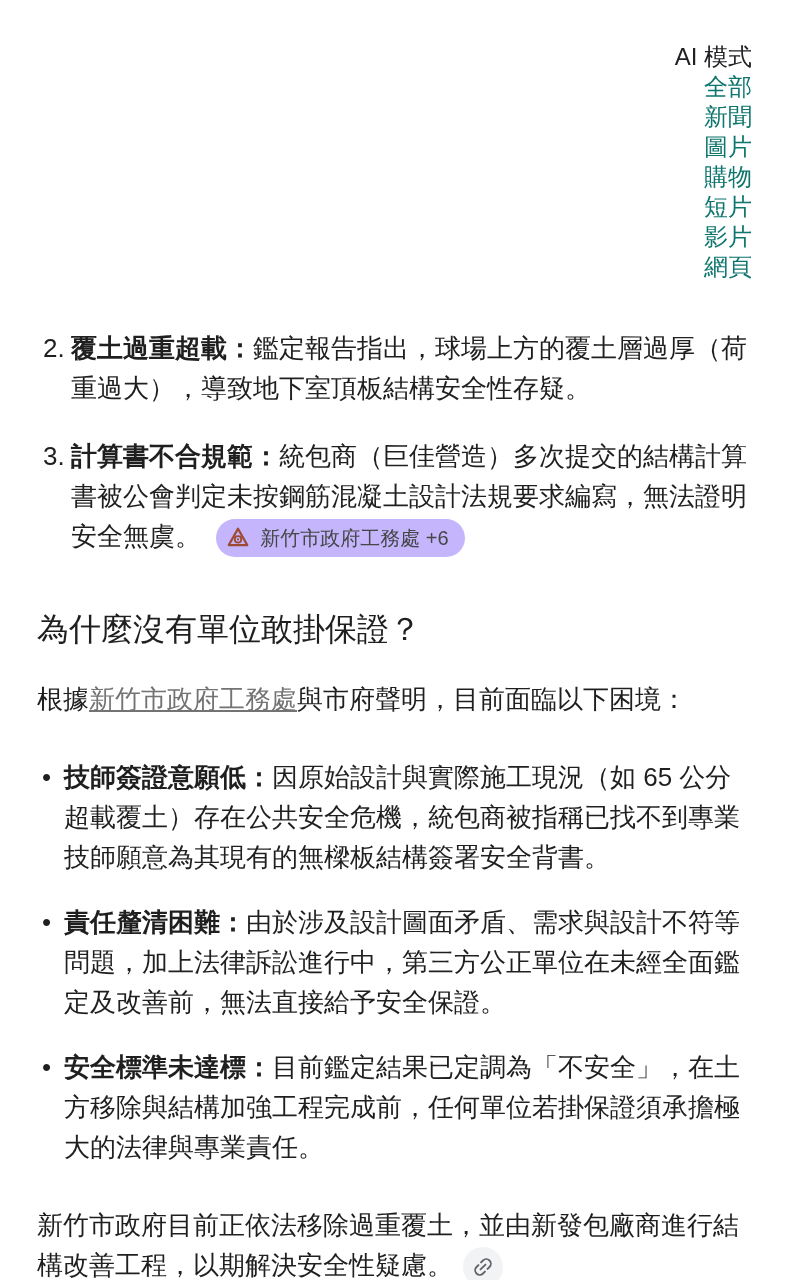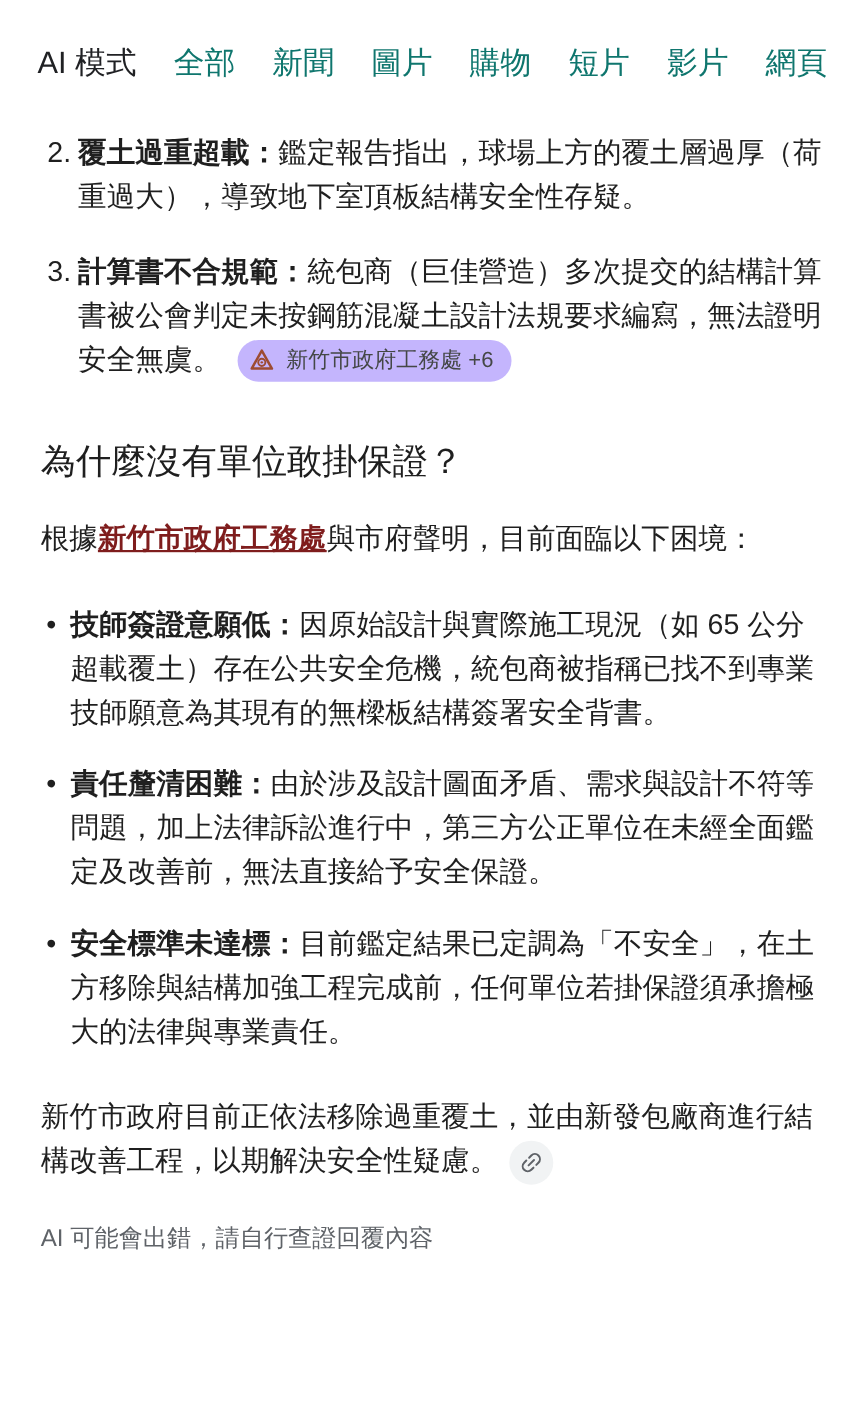--- a/index.html
+++ b/index.html
@@ -10,22 +10,23 @@
     width: 789px;
   }
   .page { width: 789px; height: 1280px; overflow: hidden; background: #fff; }
 
   
   .tabbar {
     display: flex;
     justify-content: space-between;
     align-items: flex-end;
     padding: 42px 37px 0 34px;
-    font-size: 28px;
+    font-size: 24px;
     line-height: 30px;
+    flex-direction: column;
   }
   .tab { color: #0f766e; cursor: pointer; white-space: nowrap; }
   .tab.active { color: #202124; }
 
   
   main { padding: 46px 34px 0 37px; font-size: 26px; line-height: 40px; }
 
   .num-item { display: flex; margin-bottom: 28px; }
   .num-marker { flex: 0 0 34px; padding-left: 6px; }
   .num-body { flex: 1; }
@@ -33,21 +34,21 @@
 
   h2 {
     font-size: 32px;
     line-height: 44px;
     font-weight: 400;
     color: #1f1f1f;
     margin: 50px 0 28px;
   }
 
   .intro { margin-bottom: 38px; }
-  .intro a { color: #7f1d1d; font-weight: 700; text-decoration: underline; cursor: pointer; }
+  .intro a { color: #737373; font-weight: 400; text-decoration: underline; cursor: pointer; }
 
   .bullets { margin-bottom: 38px; }
   .bullet { display: flex; margin-bottom: 25px; }
   .bullet:last-child { margin-bottom: 0; }
   .bullet-marker { flex: 0 0 27px; padding-left: 5px; }
   .bullet-body { flex: 1; }
 
   
   .chip {
     display: inline-flex;

